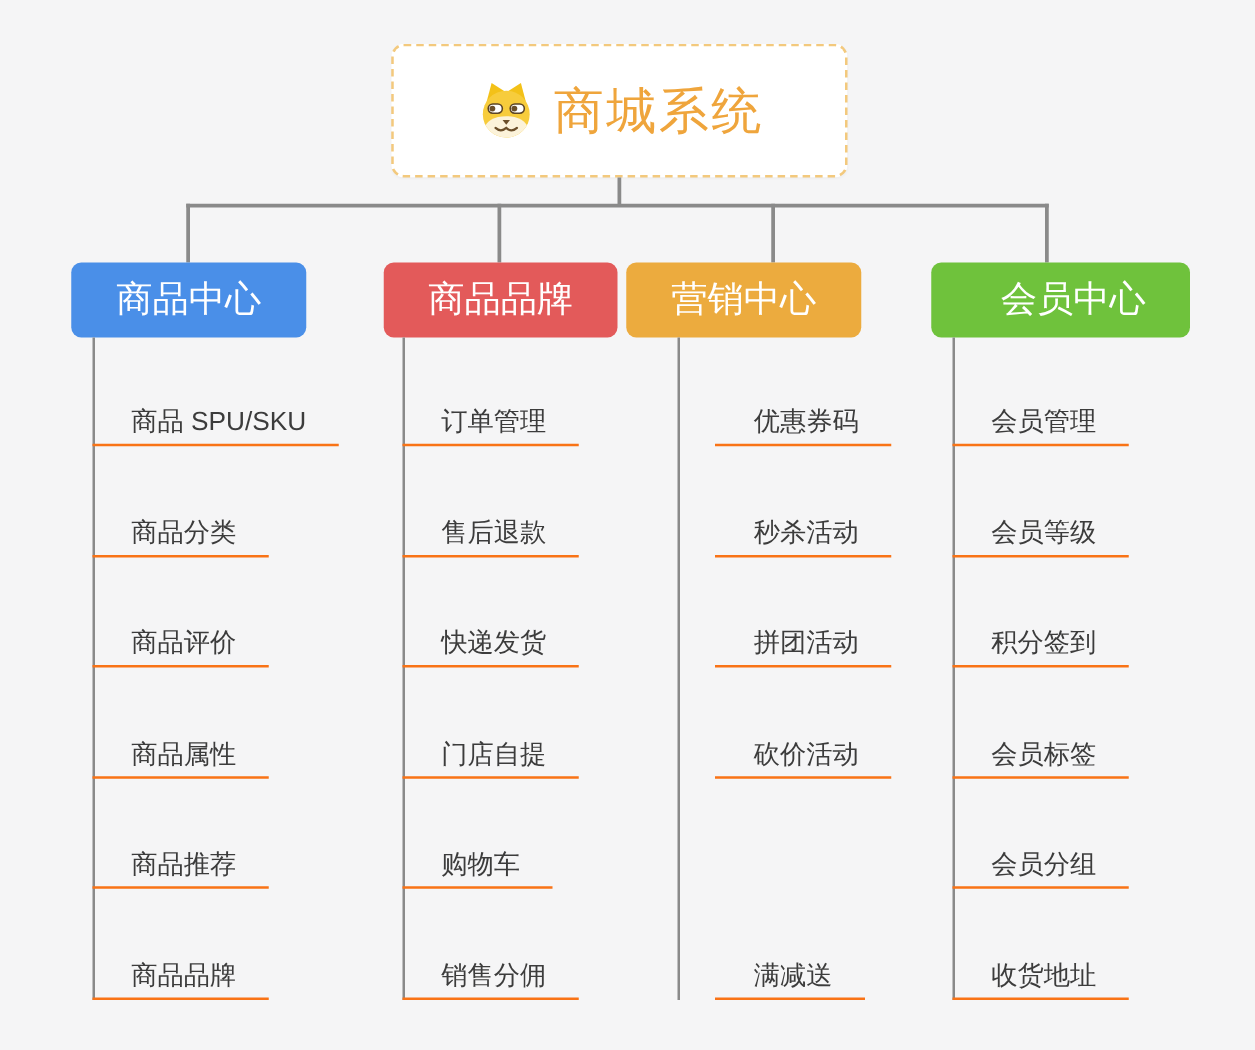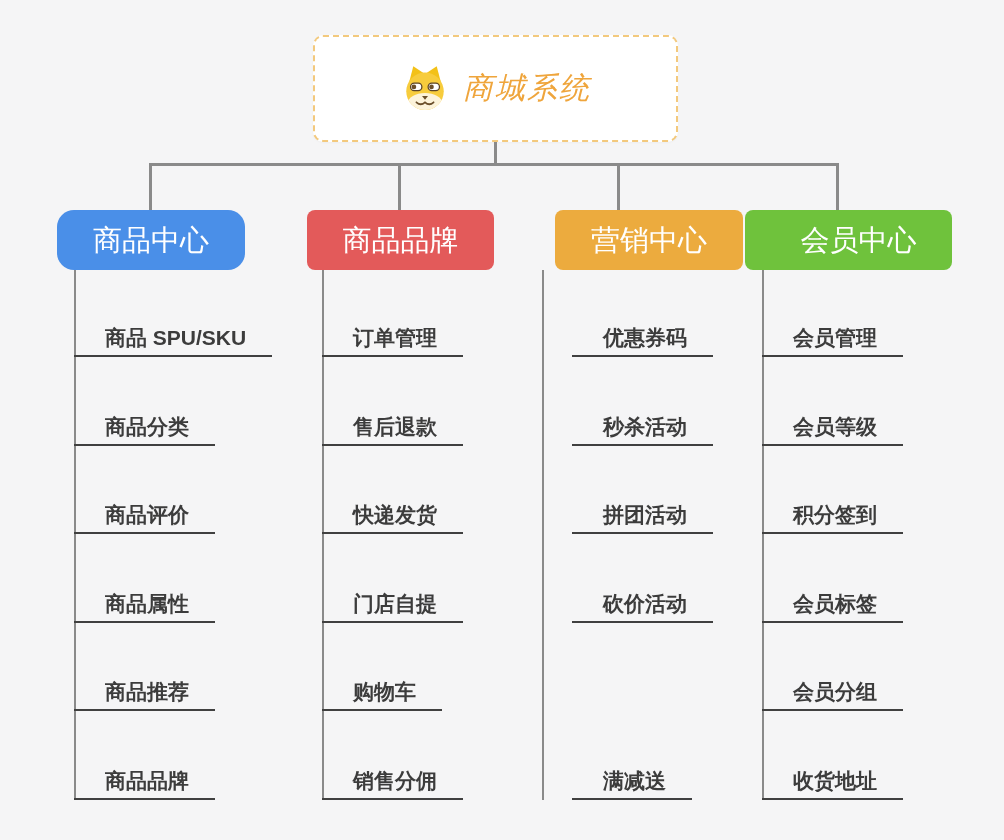--- a/index.html
+++ b/index.html
@@ -12,52 +12,51 @@
   .canvas{position:relative;width:1004px;height:840px;background:#f5f5f6;}
 
   
   .root-node{
     position:absolute;left:313px;top:35px;width:365px;height:107px;
     box-sizing:border-box;background:#fff;
     border:2px dashed #f3c97d;border-radius:10px;
     display:flex;align-items:center;justify-content:center;gap:13px;
     box-shadow:0 1px 2px rgba(0,0,0,0.03);
   }
-  .root-title{font-size:30px;letter-spacing:2px;color:#efa53c;font-weight:400;font-style:italic;}
+  .root-title{font-size:40px;letter-spacing:2px;color:#efa53c;font-weight:400;}
   .root-icon{width:50px;height:50px;flex:0 0 auto;}
 
   
   .line{position:absolute;background:#8a8a8a;}
   .root-stub{left:494px;top:142px;width:3px;height:22px;}
   .h-line{left:149px;top:163px;width:690px;height:3px;}
   .stub{top:163px;width:3px;height:47px;}
   .s0{left:149px}.s1{left:398px}.s2{left:617px}.s3{left:836px}
 
   
   .branch{
     position:absolute;top:210px;height:60px;border-radius:8px;
     color:#fff;font-size:29px;line-height:60px;text-align:center;
     cursor:default;
   }
   .b0{left:57px;width:188px}
   .b1{left:307px;width:187px}
-  .b2{left:555px;width:188px}
+  .b2{left:501px;width:188px}
   .b3{left:745px;width:187px}
 
   
   .trunk{position:absolute;top:270px;height:530px;width:2px;background:#8a8a8a;}
   .t0{left:74px}.t1{left:322px}.t2{left:542px}.t3{left:762px}
 
   
   .item{
     position:absolute;display:inline-block;white-space:nowrap;
     font-size:21px;line-height:26px;color:#3c3c3c;
     padding:0 26px 4px 31px;
-    border-bottom:2px solid #404040;
-    font-weight:bold;
+    border-bottom:2px solid #f97316;
   }
   .c0{left:74px}.c1{left:322px}.c2{left:572px}.c3{left:762px}
   .r0{top:325px}.r1{top:414px}.r2{top:502px}.r3{top:591px}.r4{top:679px}.r5{top:768px}
 </style>
 </head>
 <body>
 
 <div class="canvas">
 
   <div class="root-node" style="border-color: rgb(243, 201, 125);">
@@ -79,21 +78,21 @@
     <span class="root-title" style="color: rgb(239, 165, 60);">商城系统</span>
   </div>
 
   <div class="line root-stub"></div>
   <div class="line h-line"></div>
   <div class="line stub s0"></div>
   <div class="line stub s1"></div>
   <div class="line stub s2"></div>
   <div class="line stub s3"></div>
 
-  <div class="branch b0" style="background-color: rgb(74, 143, 232); border-radius: 17px;">商品中心</div>
+  <div class="branch b0" style="background-color: rgb(74, 143, 232);">商品中心</div>
   <div class="branch b1" style="background-color: rgb(227, 90, 90);">商品品牌</div>
   <div class="branch b2" style="background-color: rgb(236, 171, 62);">营销中心</div>
   <div class="branch b3" style="background-color: rgb(111, 194, 60); padding-left: 20px;">会员中心</div>
 
   <div class="trunk t0"></div>
   <div class="trunk t1"></div>
   <div class="trunk t2"></div>
   <div class="trunk t3"></div>
 
   <div class="item c0 r0">商品 SPU/SKU</div>

